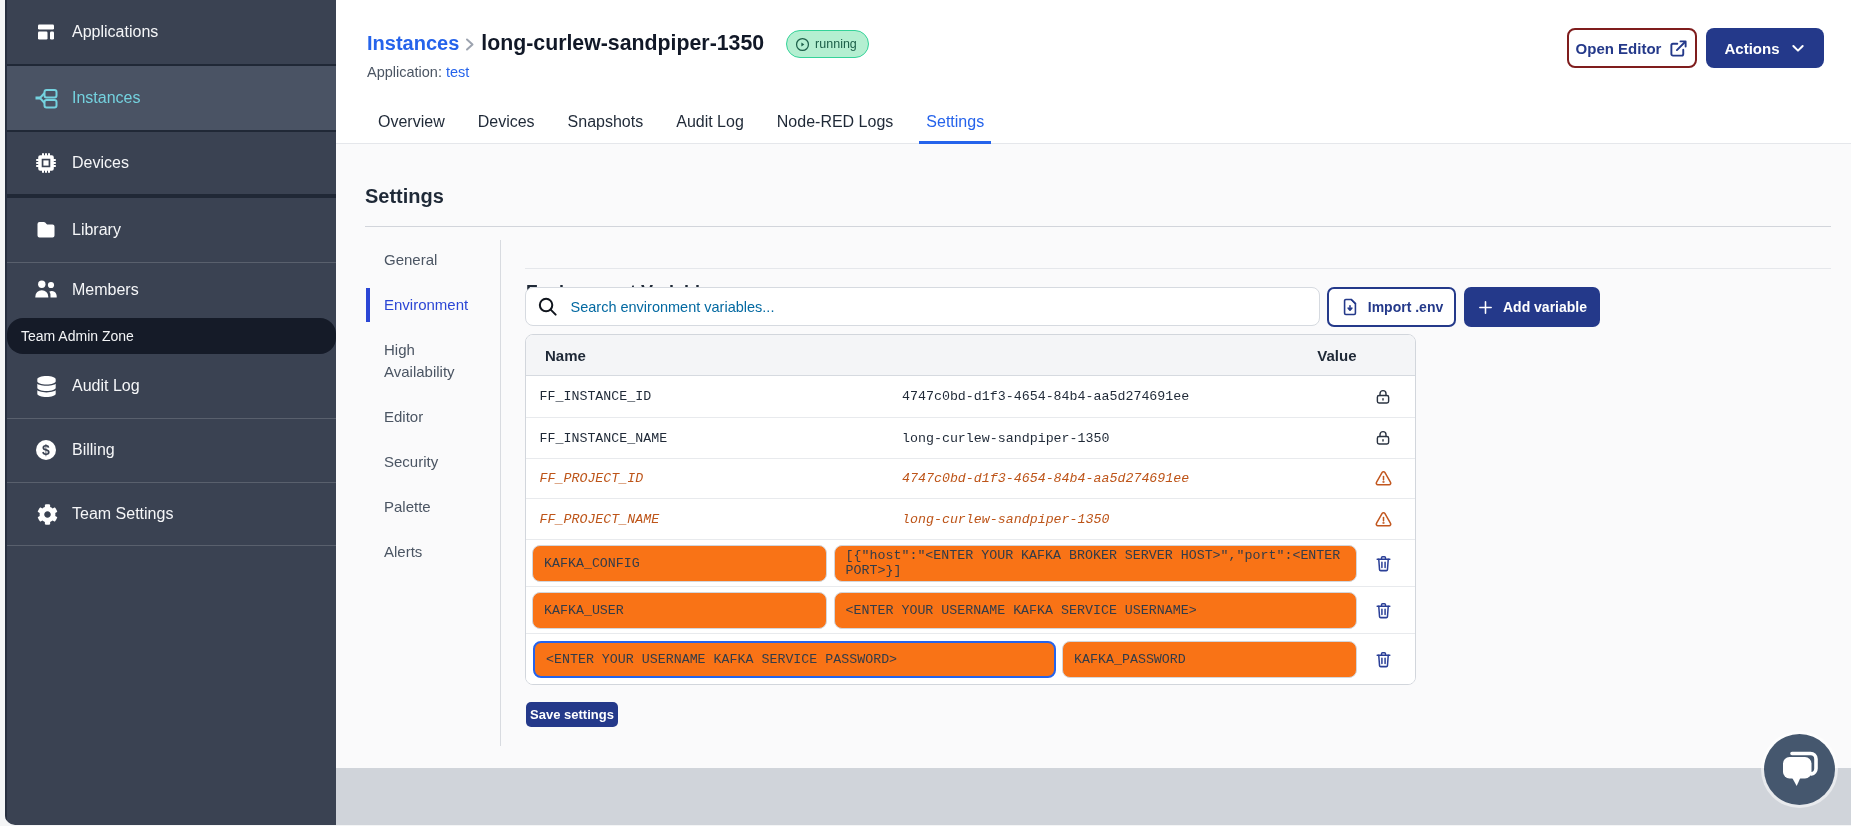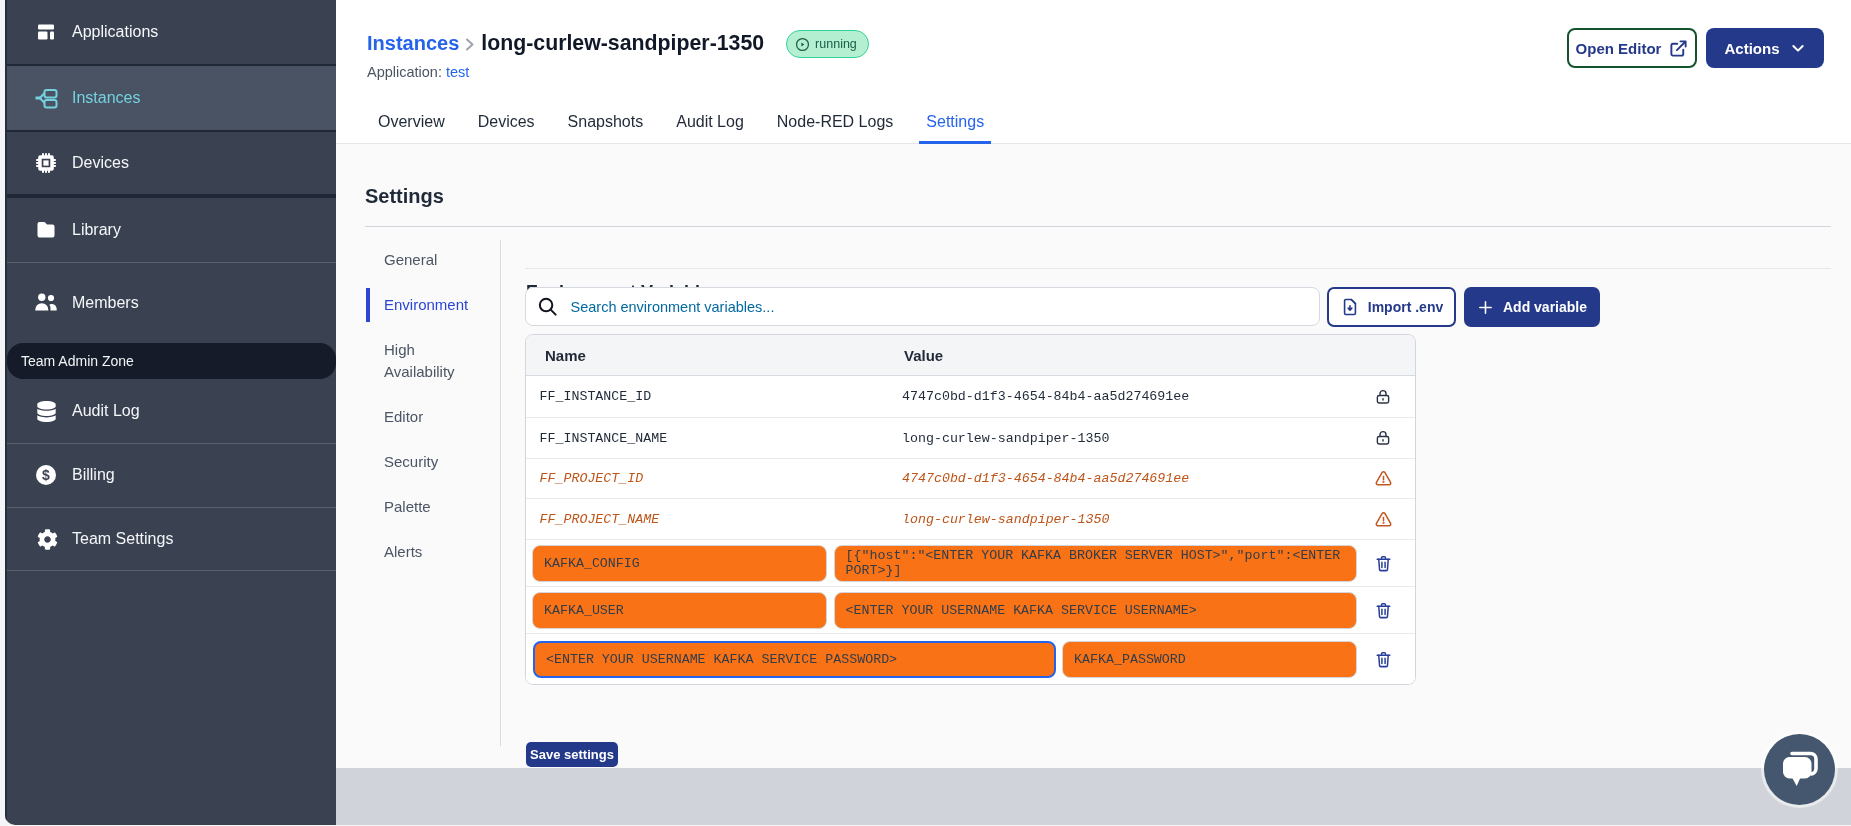--- a/index.html
+++ b/index.html
@@ -6,38 +6,38 @@
 html,body { width:1851px; height:826px; overflow:hidden; }
 body { background:#F4F5F6; font-family:"Liberation Sans", sans-serif; position:relative; }
 .app { position:absolute; left:5px; top:0; right:0; height:825px; border-bottom-left-radius:10px; overflow:hidden; display:flex; background:#fff; }
 
 .side { width:331px; flex:0 0 331px; background:#3A4252; border-left:2px solid #272F3F; position:relative; }
 .sitem { height:65.5px; display:flex; align-items:center; color:#F5F6F8; font-size:16px; border-bottom:2px solid #202836; }
 .sitem .sicon { width:24px; height:24px; margin-left:27px; margin-right:14px; flex:0 0 24px; }
 .sitem.active { background:#4A5364; color:#74D2DF; height:66.5px; }
 .sitem.gapb { border-bottom:4px solid #202836; height:66px; }
 .sitem.lightb { border-bottom:1px solid rgba(255,255,255,0.16); }
-.sitem.h1 { height:64.5px; } .sitem.h2x { height:80px; } .sitem.h3x { height:65.5px; } .sitem.h4x { height:63.5px; } .sitem.h5x { height:63px; }
+.sitem.h1 { height:64.5px; } .sitem.h2x { height:55px; } .sitem.h3x { height:65.5px; } .sitem.h4x { height:63.5px; } .sitem.h5x { height:63px; }
 .sitem.nob { border-bottom:none; }
 .zone { height:36px; background:#151B28; color:#F3F4F6; font-size:14px; display:flex; align-items:center; padding-left:14px;border-radius:16px; }
 
 .main { flex:1; display:flex; flex-direction:column; position:relative; background:#FAFAFB; }
 .header { height:144px; background:#fff; border-bottom:1px solid #E5E7EB; position:relative; flex:0 0 144px; }
 .bc { position:absolute; left:31px; top:29px; font-size:20px; font-weight:700; color:#111827; display:flex; align-items:center; }
 .bc a { color:#2563EB; text-decoration:none; }
 .bc .sepsvg { margin:2px 6px 0 6px; display:inline-flex; }
 .badge { margin-left:22px; margin-top:1px; height:28px; display:inline-flex; align-items:center; background:#B4EFD1; border:1px solid #35D399; border-radius:15px; padding:0 11px 0 8px; font-size:12.5px; font-weight:400; color:#1B5E48; gap:5px; }
 .appline { position:absolute; left:31px; top:64px; font-size:14.5px; color:#4B5563; }
 .appline a { color:#2563EB; text-decoration:none; }
 .tabs { position:absolute; left:42px; bottom:-1px; display:flex; gap:33px; }
 .tab { font-size:16px; color:#1F2937; padding-bottom:13px; }
 .tab.active { color:#2563EB; border-bottom:3px solid #2563EB; padding-bottom:10px; padding-left:7px; padding-right:7px; margin-left:-7px; margin-right:-7px; }
 .topbtns { position:absolute; right:27px; top:28px; display:flex; gap:9px; }
 .btn { display:inline-flex; align-items:center; justify-content:center; border-radius:8px; font-weight:700; font-size:15px; }
-.btn-outline { width:130px; height:40px; border:2px solid #14532d; color:#24398A; background:#fff; gap:8px; }
+.btn-outline { width:130px; height:40px; border:2px solid #7f1d1d; color:#24398A; background:#fff; gap:8px; }
 .btn-solid { width:118px; height:40px; background:#24398A; color:#fff; gap:10px; }
 
 .content { flex:1; position:relative; background:#FAFAFB; }
 .h2 { position:absolute; left:29px; top:41px; font-size:20px; font-weight:700; color:#1F2937; }
 .hr1 { position:absolute; left:29px; right:20px; top:82px; height:1px; background:#D2D5DB; }
 .subnav { position:absolute; left:30px; top:93px; width:130px; }
 .sn { font-size:15px; color:#4B5563; line-height:22px; padding:11.5px 0 11.5px 18px; }
 .sn.active { color:#2B46D5; position:relative; }
 .sn.active::before { content:""; position:absolute; left:0; top:5.5px; height:34px; width:4px; background:#2B46D5; }
 .vdiv { position:absolute; left:164px; top:96px; width:1px; height:506px; background:#D8DBE0; }
@@ -47,33 +47,33 @@
 .toolbar { position:absolute; left:0; top:143px; width:100%; height:40px; }
 .search { position:absolute; left:0; top:0; width:795px; height:39px; background:#fff; border:1px solid #D6DAE0; border-radius:8px; display:flex; align-items:center; }
 .search svg { margin-left:9.5px; }
 .search .ph { color:#0369a1; font-size:14.5px; margin-left:12px; }
 .btn-import { position:absolute; left:802px; top:0; width:129px; height:40px; border:2px solid #24398A; border-radius:7px; background:#fff; color:#24398A; font-weight:700; font-size:14px; display:flex; align-items:center; justify-content:center; gap:8px; }
 .btn-add { position:absolute; left:939px; top:0; width:136px; height:40px; border-radius:7px; background:#24398A; color:#fff; font-weight:700; font-size:14px; display:flex; align-items:center; justify-content:center; gap:9px; }
 
 .tbl { position:absolute; left:0; top:190px; width:891px; border:1px solid #D2D6DC; border-radius:8px; background:#fff; overflow:hidden; }
 .thead { height:41px; background:#F4F5F7; border-bottom:1px solid #D6DAE0; display:flex; align-items:center; font-weight:700; font-size:15px; color:#1F2937; }
 .thead .c1 { padding-left:19px; width:361px; }
-.thead .c2 { flex:1; padding-left:17px; }
+.thead .c2 { flex:1; padding-left:17px;text-align:right; }
 .trow { display:flex; align-items:center; background:#fff; border-bottom:1px solid #E8EAED; font-family:"Liberation Mono", monospace; font-size:13.3px; color:#1F2937; }
 .trow:last-child { border-bottom:none; }
 .trow .c1 { width:361px; padding-left:13.5px; }
 .trow .c2 { flex:1; padding-left:15px; }
 .cic { width:53px; display:flex; align-items:center; justify-content:center; flex:0 0 53px; margin-right:5.5px; }
 .trow.warn { color:#BD5418; font-style:italic; }
 .trow.inp { font-style:normal; }
 .ibox { height:37px; border:1px solid #D2D6DC; border-radius:8px; background:#f97316; display:flex; align-items:center; padding-left:11px; font-family:"Liberation Mono", monospace; font-size:13.3px; color:#333C49; }
 .ibox.name { width:357px; margin-left:6px; }
 .ibox.val { width:636px; margin-left:7px; }
 .ibox.focus { border:2px solid #2563EB; }
-.savebtn { position:absolute; left:1px; top:598px; width:92px; height:25px; background:#24398A; color:#fff; font-weight:700; font-size:13px; border-radius:5px; display:flex; align-items:center; justify-content:center; }
+.savebtn { position:absolute; left:1px; top:558px; width:92px; height:25px; background:#24398A; color:#fff; font-weight:700; font-size:13px; border-radius:5px; display:flex; align-items:center; justify-content:center; }
 
 .footer { flex:0 0 57px; background:#D0D4DA; }
 .chat { position:absolute; right:16px; bottom:21px; width:71px; height:71px; border-radius:50%; background:#45576E; box-shadow:0 0 0 3px rgba(255,255,255,0.5); display:flex; align-items:center; justify-content:center; z-index:5; }
 </style>
 </head>
 <body>
 <div class="app">
   <div class="side">
     <div class="sitem"><span class="sicon"><svg width="24" height="24" viewBox="0 0 24 24" fill="#fff">
             <rect x="4" y="4.5" width="16" height="5" rx="1.2"></rect>

